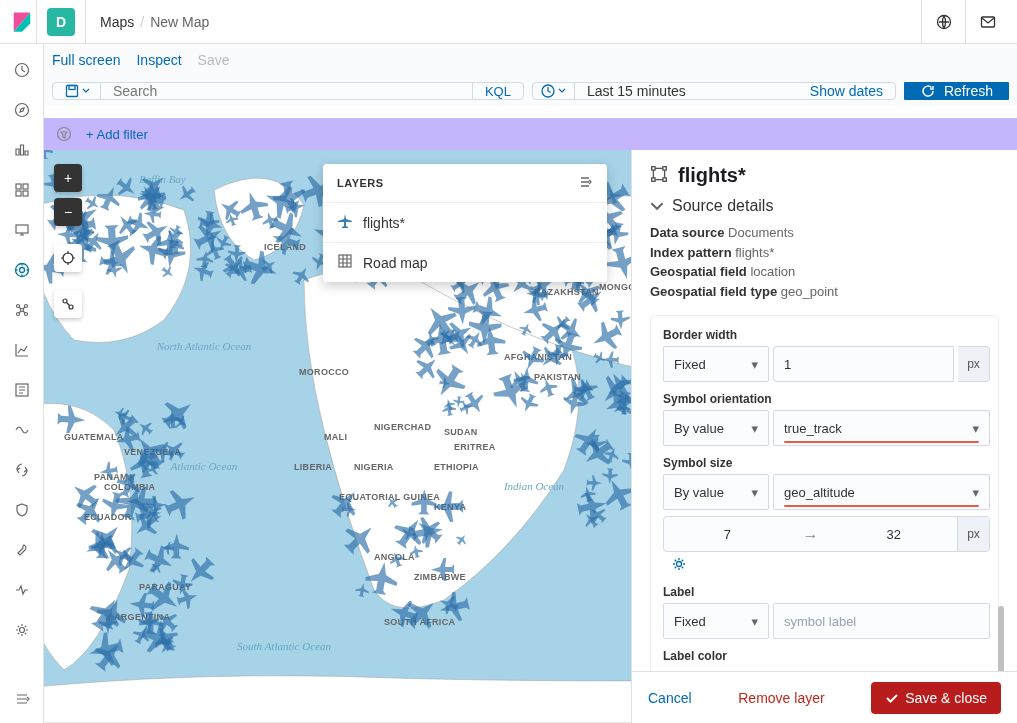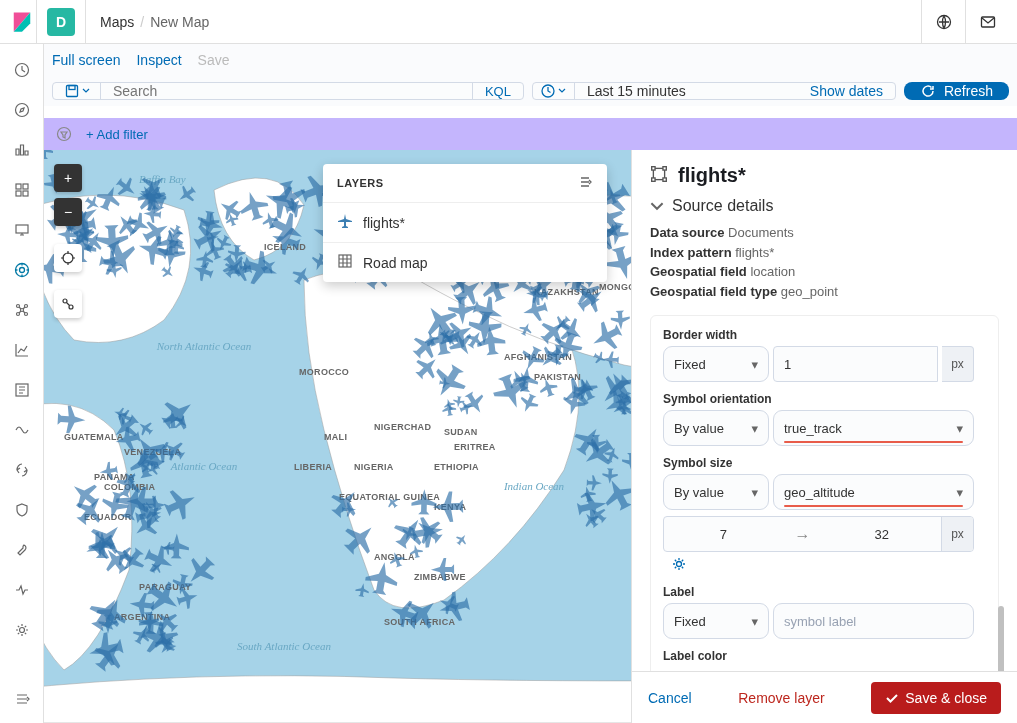--- a/index.html
+++ b/index.html
@@ -32,21 +32,21 @@
 
 .querybar { position: absolute; left: 44px; top: 76px; right: 0; padding: 6px 8px; display: flex; gap: 8px; background: #fafbfd; }
 .query-group { display: flex; border: 1px solid #d3dae6; border-radius: 4px; background: #fbfcfd; flex: 1; overflow: hidden; }
 .query-save { width: 48px; border-right: 1px solid #d3dae6; display: flex; align-items: center; justify-content: center; color: #006bb4; cursor: pointer; font-size: 11px; gap: 2px; }
 .query-input { flex: 1; border: none; padding: 0 12px; background: transparent; font-size: 14px; outline: none; }
 .query-lang { border-left: 1px solid #d3dae6; padding: 0 12px; display: flex; align-items: center; color: #006bb4; font-size: 13px; cursor: pointer; }
 .time-group { display: flex; border: 1px solid #d3dae6; border-radius: 4px; background: #fbfcfd; width: 364px; overflow: hidden; }
 .time-quick { width: 42px; border-right: 1px solid #d3dae6; display: flex; align-items: center; justify-content: center; color: #006bb4; cursor: pointer; gap: 2px; }
 .time-text { flex: 1; padding: 0 12px; display: flex; align-items: center; font-size: 14px; color: #333; }
 .time-dates { padding: 0 12px; display: flex; align-items: center; color: #006bb4; font-size: 14px; cursor: pointer; }
-.refresh-btn { background: #006bb4; color: #fff; border: none; border-radius: 8px; padding: 0 16px; display: flex; align-items: center; gap: 8px; font-size: 14px; cursor: pointer; }
+.refresh-btn { background: #006bb4; color: #fff; border: none; border-radius: 1px; padding: 0 16px; display: flex; align-items: center; gap: 8px; font-size: 14px; cursor: pointer; }
 
 
 .filterbar { position: absolute; left: 44px; top: 118px; right: 0; height: 32px; display: flex; align-items: center; gap: 10px; padding: 0 8px; background: #c4b5fd; font-size: 13px; }
 .filter-icon { width: 24px; height: 24px; display: flex; align-items: center; justify-content: center; color: #888; cursor: pointer; }
 .add-filter { color: #006bb4; cursor: pointer; }
 
 
 .map-area { position: absolute; left: 44px; top: 150px; right: 0; bottom: 0; background: #a6d3e8; overflow: hidden; }
 .map-svg { width: 100%; height: 100%; }
 .map-land { fill: #fff; stroke: #999; stroke-width: 0.5; }
@@ -70,25 +70,25 @@
 .add-layer-btn { width: 100%; padding: 12px; background: #d0d4db; border: none; font-size: 14px; color: #555; cursor: pointer; border-radius: 0 0 4px 4px; }
 
 
 .editor { position: absolute; right: 0; top: 150px; width: 386px; bottom: 0; background: #fff; border-left: 1px solid #e0e0e0; display: flex; flex-direction: column; }
 .editor-scroll { flex: 1; overflow: hidden; padding: 14px 18px; position: relative; }
 .editor-title { display: flex; align-items: center; gap: 10px; margin-bottom: 10px; }
 .editor-title h2 { font-size: 20px; font-weight: 600; color: #1a1c21; }
 .editor-section { display: flex; align-items: center; gap: 8px; font-size: 16px; color: #333; margin-bottom: 8px; }
 .editor-meta { font-size: 13px; color: #666; line-height: 1.5; margin-bottom: 14px; }
 .editor-meta .label { color: #333; font-weight: 600; }
-.editor-inner { border: 1px solid #eee; border-radius: 6px; padding: 12px 16px 4px 4px; position: relative; }
+.editor-inner { border: 1px solid #eee; border-radius: 6px; padding: 12px 0 4px 4px; position: relative; }
 .field-block { padding: 0 8px; margin-bottom: 10px; }
 .field-label { font-size: 12px; font-weight: 600; color: #333; margin-bottom: 4px; }
 .field-row { display: flex; gap: 4px; }
-.select-box, .input-box { height: 36px; border: 1px solid #d3dae6; border-radius: 9px; background: #fbfcfd; display: flex; align-items: center; padding: 0 10px; font-size: 13px; color: #333; position: relative; }
+.select-box, .input-box { height: 36px; border: 1px solid #d3dae6; border-radius: 2px; background: #fbfcfd; display: flex; align-items: center; padding: 0 10px; font-size: 13px; color: #333; position: relative; }
 .select-box .chev { margin-left: auto; color: #666; }
 .select-box.sm { width: 106px; }
 .select-box.lg { flex: 1; }
 .input-box { flex: 1; }
 .unit-box { width: 32px; height: 36px; border: 1px solid #d3dae6; border-left: none; border-radius: 0 4px 4px 0; background: #eef1f5; display: flex; align-items: center; justify-content: center; font-size: 12px; color: #555; }
 .input-box.join-right { border-radius: 4px 0 0 4px; }
 .underline-red { position: absolute; left: 10px; right: 10px; bottom: 2px; height: 2px; background: #e85c4a; border-radius: 1px; }
 .range-row { display: flex; border: 1px solid #d3dae6; border-radius: 4px; background: #fbfcfd; height: 36px; overflow: hidden; }
 .range-cell { flex: 1; display: flex; align-items: center; justify-content: center; font-size: 13px; color: #333; }
 .range-arrow { width: 40px; display: flex; align-items: center; justify-content: center; color: #888; }

